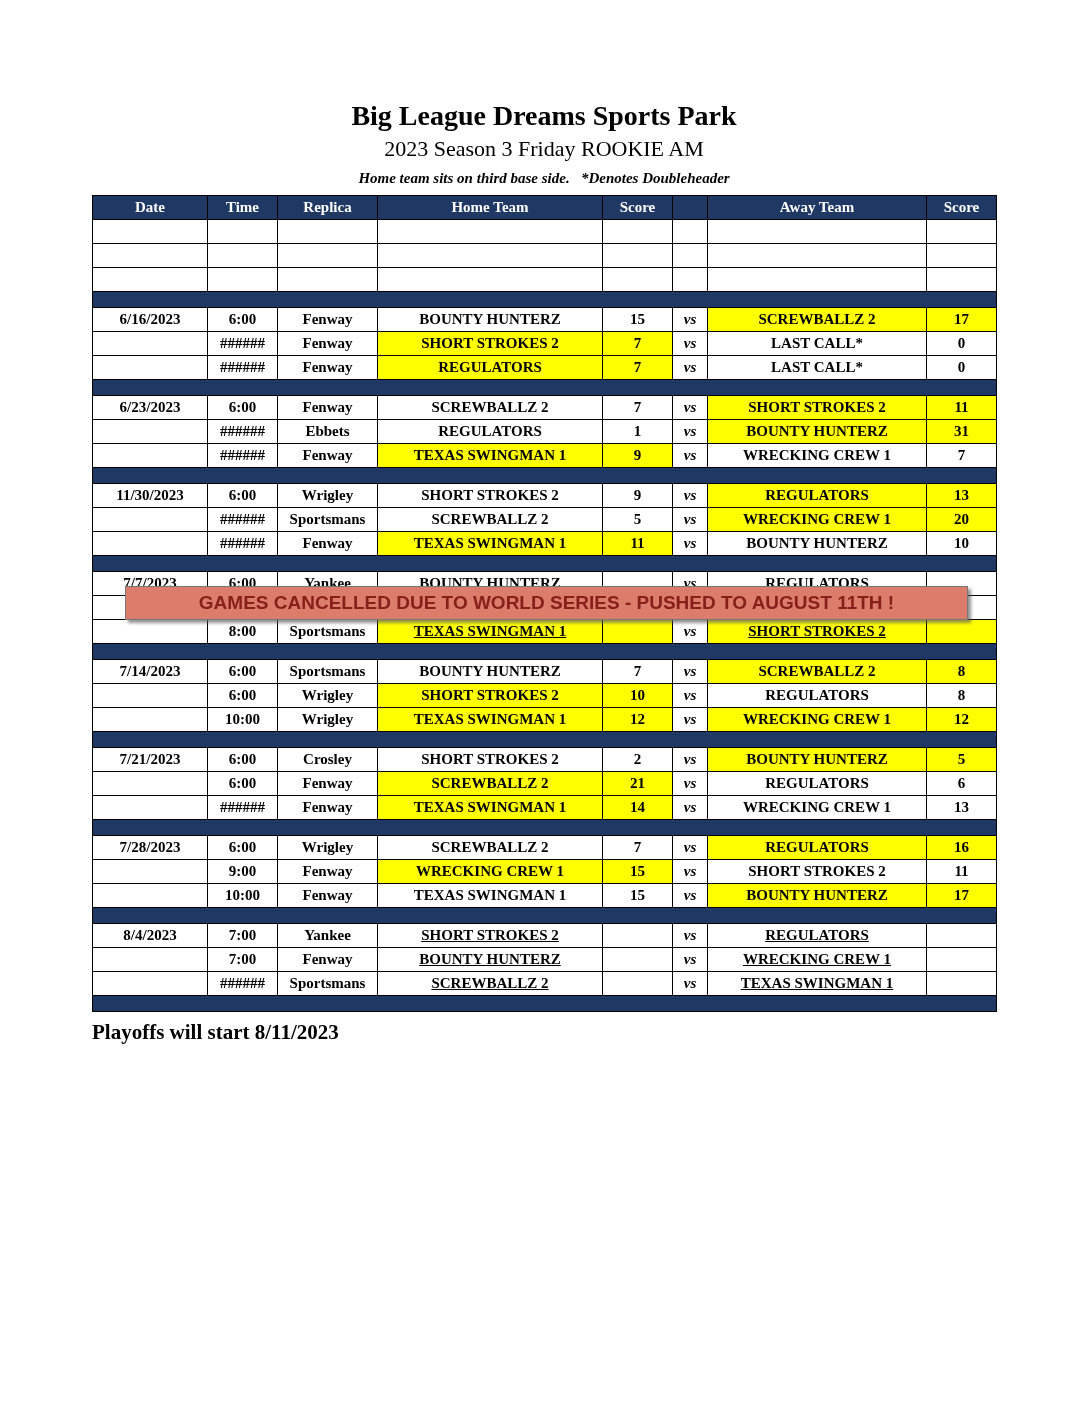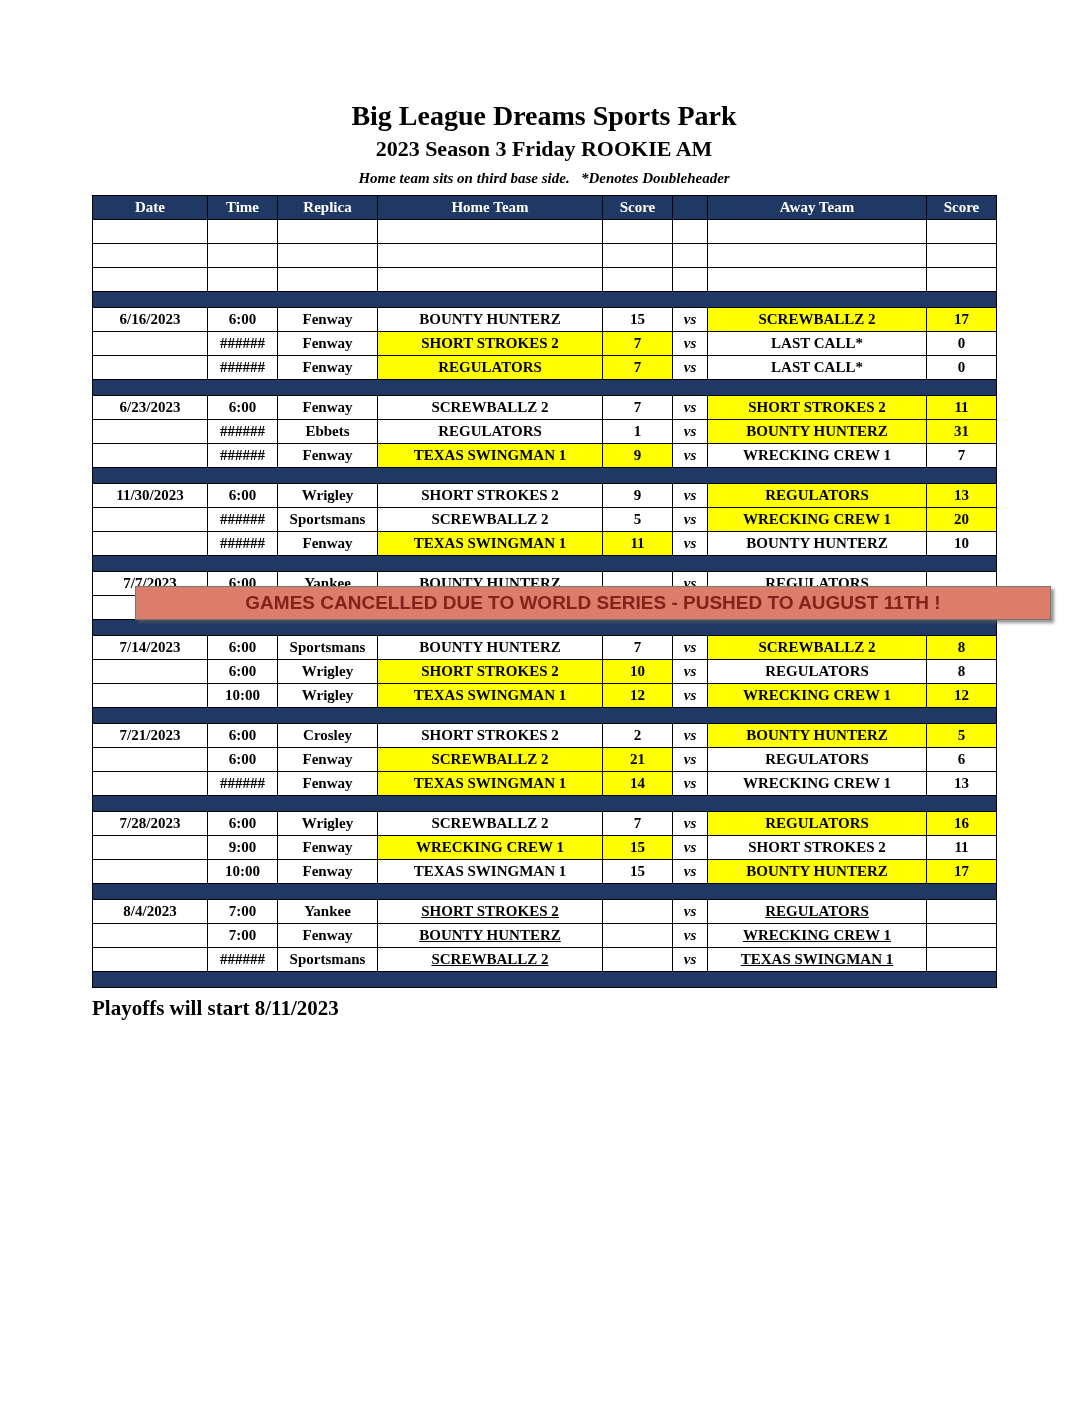--- a/index.html
+++ b/index.html
@@ -14,21 +14,21 @@
   }
   .title {
     text-align: center;
     padding-top: 100px;
     font-size: 28px;
     font-weight: bold;
   }
   .subtitle {
     text-align: center;
     font-size: 22px;
-    font-weight: bold;
+    font-weight: normal;
     margin-top: 4px;
   }
   .note {
     text-align: center;
     font-size: 15px;
     font-weight: bold;
     font-style: italic;
     margin-top: 8px;
     white-space: pre;
   }
@@ -57,23 +57,23 @@
   tr.sep td {
     background: #1F3864;
     height: 16px;
     padding: 0;
   }
   .hl { background: #FFFF00; }
   .ul { text-decoration: underline; }
   .vs-cell { font-style: italic; font-size: 14px; border-radius: 10px; }
   .banner {
     position: absolute;
-    left: 135px;
+    left: 125px;
     top: 586px;
-    width: 916px;
+    width: 843px;
     height: 34px;
     background: #DC7C6A;
     border: 1px solid #777;
     box-shadow: 3px 3px 3px rgba(90,90,90,0.65);
     color: #87201A;
     font-family: "Liberation Sans", sans-serif;
     font-weight: bold;
     font-size: 19px;
     display: flex;
     align-items: center;
@@ -263,20 +263,30 @@
       <tr>
         <td></td>
         <td></td>
         <td></td>
         <td></td>
         <td></td>
         <td class="vs-cell"></td>
         <td></td>
         <td></td>
       </tr>
+      <tr>
+        <td></td>
+        <td>8:00</td>
+        <td>Sportsmans</td>
+        <td class="hl ul">TEXAS SWINGMAN 1</td>
+        <td class="hl"></td>
+        <td class="vs-cell">vs</td>
+        <td class="hl ul">SHORT STROKES 2</td>
+        <td class="hl"></td>
+      </tr>
       <tr class="sep">
         <td colspan="8"></td>
       </tr>
       <tr>
         <td>7/14/2023</td>
         <td>6:00</td>
         <td>Sportsmans</td>
         <td>BOUNTY HUNTERZ</td>
         <td>7</td>
         <td class="vs-cell">vs</td>

